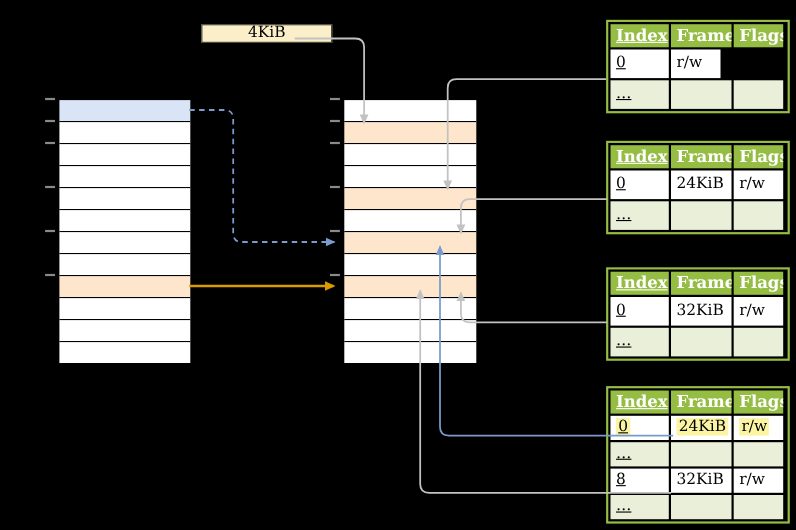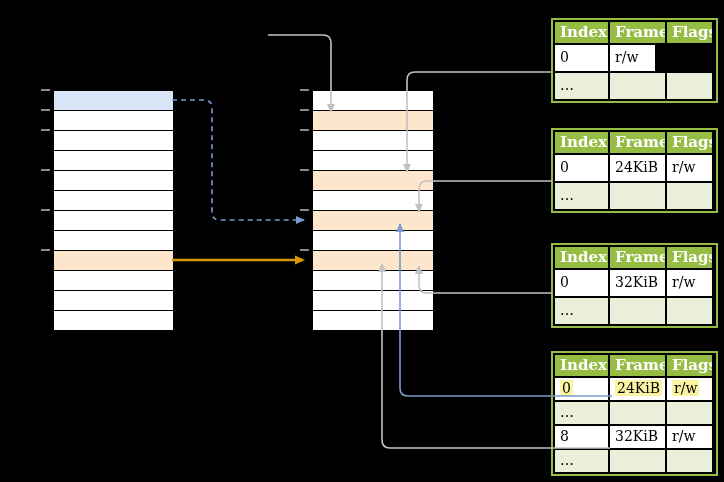--- a/index.html
+++ b/index.html
@@ -20,38 +20,39 @@
 
   .tick{position:absolute;width:9px;height:2px;background:#8a8a8a;}
 
   
   .ptable{position:absolute;left:551px;width:167px;border:2px solid #95BC43;
           box-sizing:border-box;background:#000;padding:2px;}
   .prow{display:flex;gap:2px;margin-bottom:2px;}
   .prow:last-child{margin-bottom:0;}
   .pcell{box-sizing:border-box;padding:0 0 0 5px;color:#000;background:#fff;
          font-size:14px;overflow:hidden;white-space:nowrap;}
-  .c-index{width:53px;}
+  .c-index{width:53px;text-decoration:underline;}
   .c-frame{width:55px;}
   .c-flags{width:45px;}
   .prow.hdr .pcell{background:#95BC43;color:#fff;font-weight:bold;font-size:15px;
                    line-height:21px;height:21px;}
   .prow.body .pcell{height:26px;line-height:25px;}
   .ptable.t4 .prow.body .pcell{height:22px;line-height:21px;}
   .prow.dots .pcell{background:#E9EFD9;}
   .hl{background:#FBF5A3;padding:0 2px;}
 
   
   #wires{position:absolute;left:0;top:0;z-index:10;pointer-events:none;}
 </style>
 </head>
 <body>
 
 <div id="canvas">
 
+  <div class="size-box">4KiB</div>
 
   <div class="memcol" style="left:53px;top:90px;">
     <div class="mrow blue"></div>
     <div class="mrow"></div>
     <div class="mrow"></div>
     <div class="mrow"></div>
     <div class="mrow"></div>
     <div class="mrow"></div>
     <div class="mrow"></div>
     <div class="mrow"></div>

